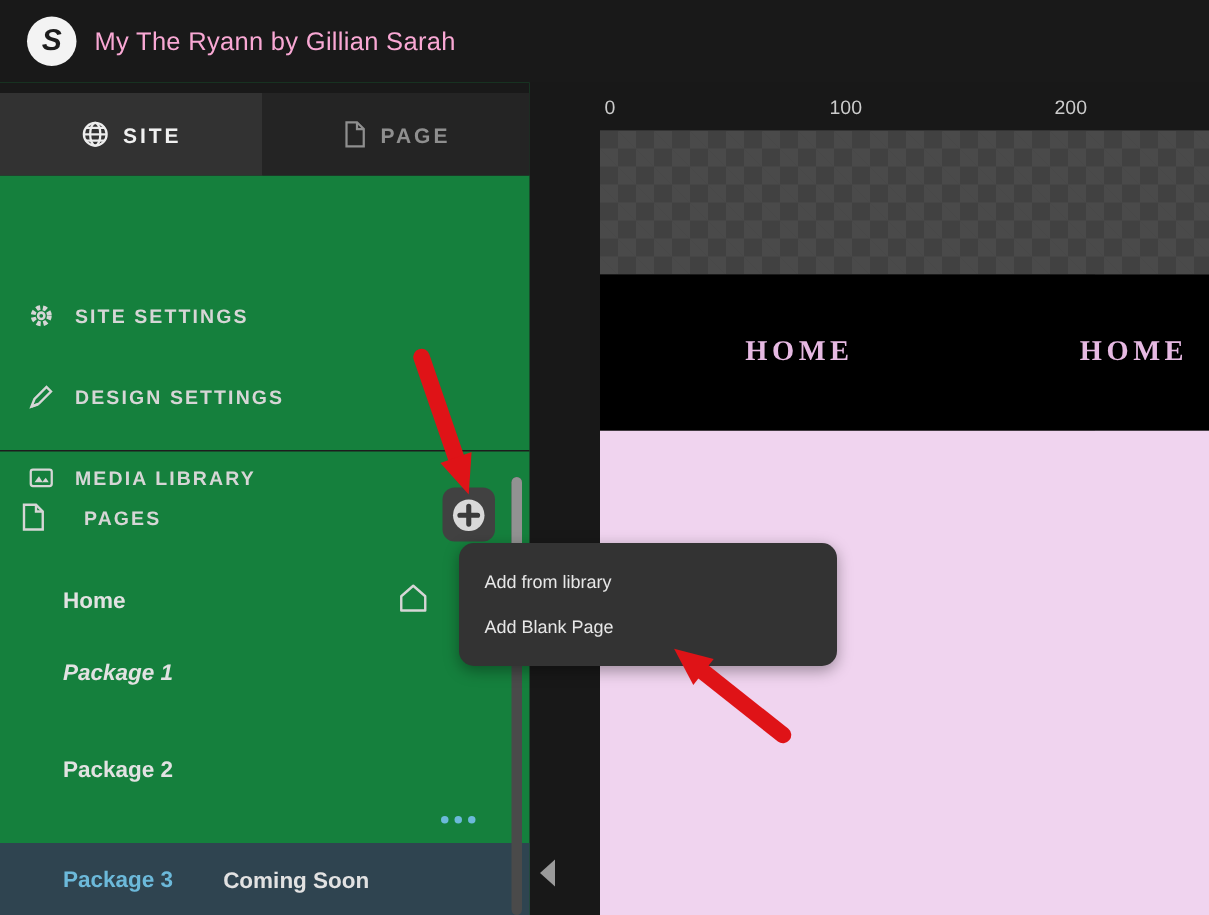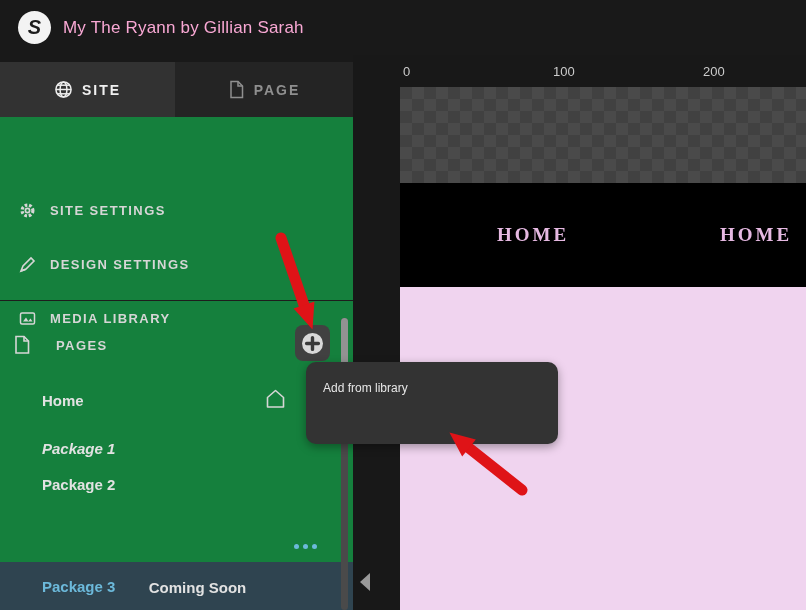--- a/index.html
+++ b/index.html
@@ -189,21 +189,21 @@
       <span>Home</span>
     </div>
     <span class="home-ico">
       <svg class="ic" width="23" height="22" viewBox="0 0 23 22" fill="none" stroke="#d6d6d6" stroke-width="1.6" stroke-linejoin="round">
         <path d="M3.5 9.5 L11.5 2.5 L19.5 9.5 V19 H3.5 Z"></path>
       </svg>
     </span>
     <div class="page-row" style="top:369px;font-style:italic;">
       <span>Package 1</span>
     </div>
-    <div class="page-row" style="top:405px;">
+    <div class="page-row" style="top:419px;align-items:flex-end;">
       <span>Package 2</span>
     </div>
     <div class="page-row selected" style="top:483px;margin-top:24px;">
       <span>Package 3</span>
     </div>
     <div class="more-dots">
         <i></i>
         <i></i>
         <i></i>
       </div>
@@ -212,20 +212,21 @@
     </div>
 
     <div class="scroll-track"></div>
     <div class="scroll-thumb"></div>
   </aside>
 
   <div class="collapse-handle"></div>
 
   <div class="ctx-menu">
     <div class="ctx-item">Add from library</div>
+    <div class="ctx-item">Add Blank Page</div>
   </div>
 
   <svg class="arrows" viewBox="0 0 806 610">
     <g>
       <line x1="281" y1="238" x2="304" y2="305" stroke="#df1317" stroke-width="11" stroke-linecap="round"></line>
       <polygon points="293.6,308.6 314.4,301.4 312.5,329.6" fill="#df1317"></polygon>
     </g>
     <g>
       <line x1="522" y1="490" x2="469" y2="448" stroke="#df1317" stroke-width="11" stroke-linecap="round"></line>
       <polygon points="475.8,439.4 462.2,456.6 449.4,432.5" fill="#df1317"></polygon>

